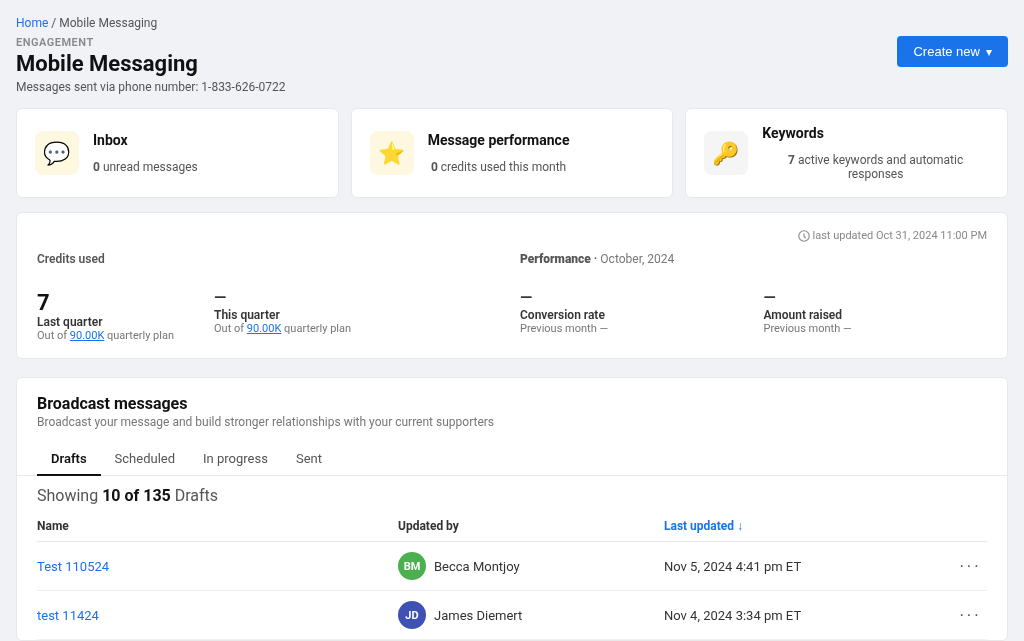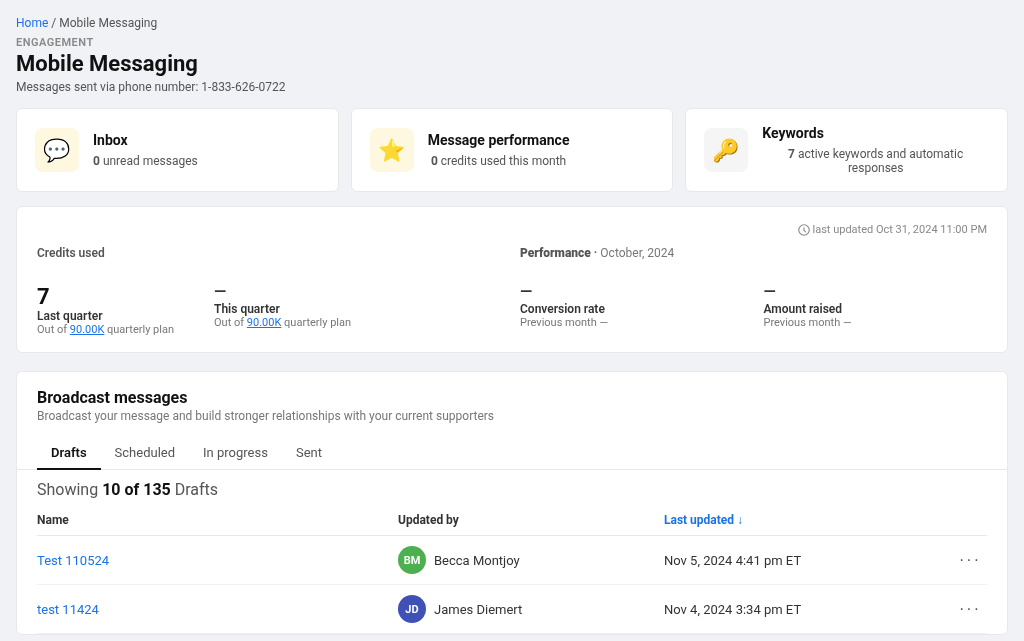--- a/index.html
+++ b/index.html
@@ -93,21 +93,21 @@
       justify-content: center;
       font-size: 22px;
     }
     .stat-icon.inbox { background: #fff8e1; }
     .stat-icon.perf { background: #fff8e1; }
     .stat-icon.keywords { background: #f5f5f5; }
     .stat-info h3 {
       font-size: 14px;
       font-weight: 700;
       color: #111;
-      margin-bottom: 6px;
+      margin-bottom: 12px;
     }
     .stat-info p {
       font-size: 12px;
       color: #555;
       text-align: center;
     }
     .performance-section {
       background: #fff;
       border-radius: 6px;
       border: 1px solid #e8e8e8;
@@ -305,20 +305,21 @@
     <a href="#">Home</a>
     <span> / </span>
     <span>Mobile Messaging</span>
   </div>
 
   <div class="page-header">
     <div>
       <div class="section-label">ENGAGEMENT</div>
       <h1 class="page-title">Mobile Messaging</h1>
     </div>
+    <button class="create-new-btn">Create new</button>
   </div>
   <div class="phone-number">Messages sent via phone number: 1-833-626-0722</div>
 
   <div class="stats-cards">
 
     <div class="stat-card">
       <div class="stat-icon inbox">💬</div>
       <div class="stat-info">
         <h3>Inbox</h3>
         <p>

